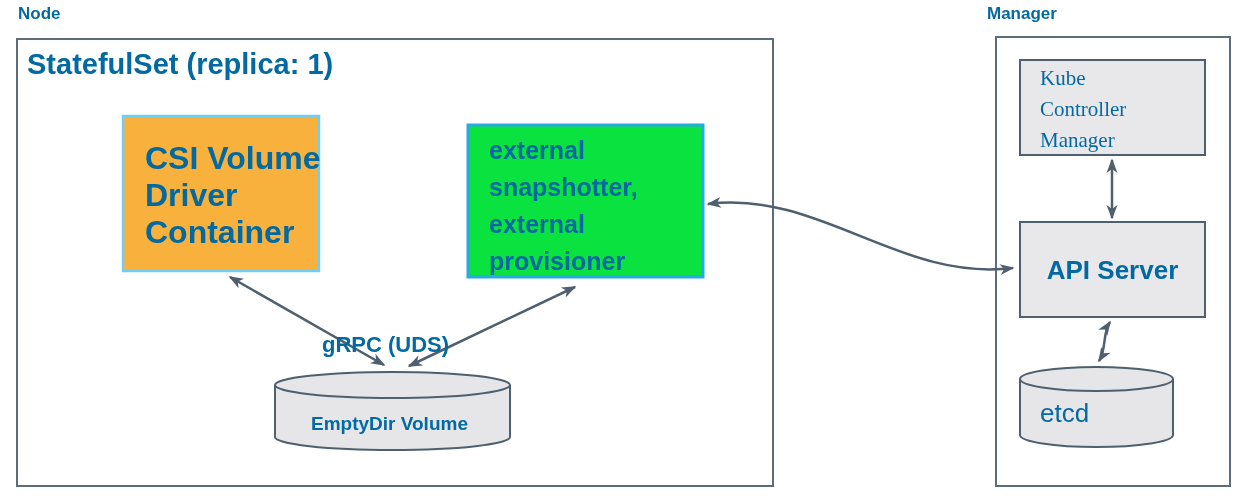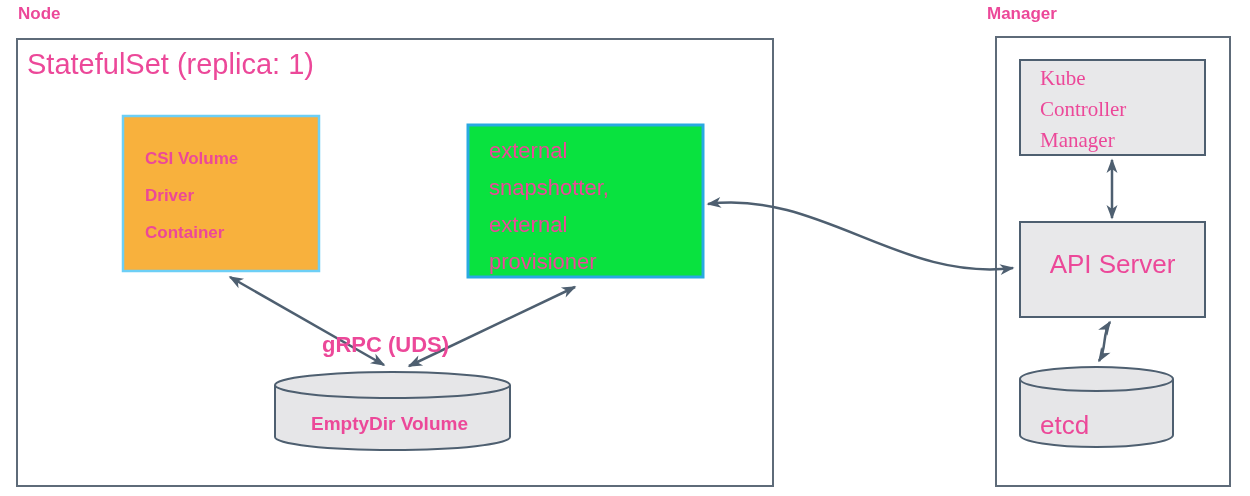--- a/index.html
+++ b/index.html
@@ -2,29 +2,29 @@
 <html><head>
 <meta charset="utf-8">
 <style>
   html, body { margin: 0; padding: 0; background: #ffffff; }
   #stage {
     position: relative;
     width: 1250px;
     height: 496px;
     background: #ffffff;
     font-family: "Liberation Sans", sans-serif;
-    color: #ec4899;
+    color: #0369a1;
     overflow: hidden;
   }
   #shapes { position: absolute; left: 0; top: 0; }
   .txt { position: absolute; white-space: pre-line; }
   .outer-label { font-size: 17px; font-weight: 700; }
-  .ss-title { font-size: 29px; font-weight: 400; }
-  .csi-text { font-size: 17px; font-weight: 700; line-height: 37px; }
-  .sidecar-text { font-size: 22px; font-weight: 400; line-height: 37px; }
+  .ss-title { font-size: 29px; font-weight: 700; }
+  .csi-text { font-size: 32px; font-weight: 700; line-height: 37px; }
+  .sidecar-text { font-size: 25px; font-weight: 700; line-height: 37px; }
   .grpc-text { font-size: 22px; font-weight: 700; margin-top: 37px; }
   .emptydir-text { font-size: 19px; font-weight: 600; width: 229px; text-align: center; }
   .kcm-text { font-size: 21px; font-weight: 400; line-height: 31px; font-family: Liberation Serif, serif; }
   .api-text { font-size: 26px; font-weight: 400; width: 185px; text-align: center; }
   .etcd-text { font-size: 26px; font-weight: 400; }
   
   .outer-rect { stroke: #5e6b79; stroke-width: 2; fill: #ffffff; }
   .slate { stroke: #4e5f70; stroke-width: 2; }
   .cyan-border { stroke: #6dcff6; stroke-width: 2.5; }
   .blue-border { stroke: #29a9e1; stroke-width: 3; }
@@ -84,17 +84,17 @@
   <div class="txt grpc-text" style="left:322px; top:295px;">gRPC (UDS)</div>
 
   <div class="txt emptydir-text" style="left:275px; top:413px;">EmptyDir Volume</div>
 
   <div class="txt outer-label" style="left:987px; top:4px;">Manager</div>
 
   <div class="txt kcm-text" style="left:1040px; top:63px;">Kube
 Controller
 Manager</div>
 
-  <div class="txt api-text" style="left:1020px; top:249px;">API Server</div>
+  <div class="txt api-text" style="left:1020px; top:255px;font-weight:bold;">API Server</div>
 
-  <div class="txt etcd-text" style="left:1040px; top:398px;margin-top:12px;">etcd</div>
+  <div class="txt etcd-text" style="left:1040px; top:398px;">etcd</div>
 
 </div>
 
 </body></html>

